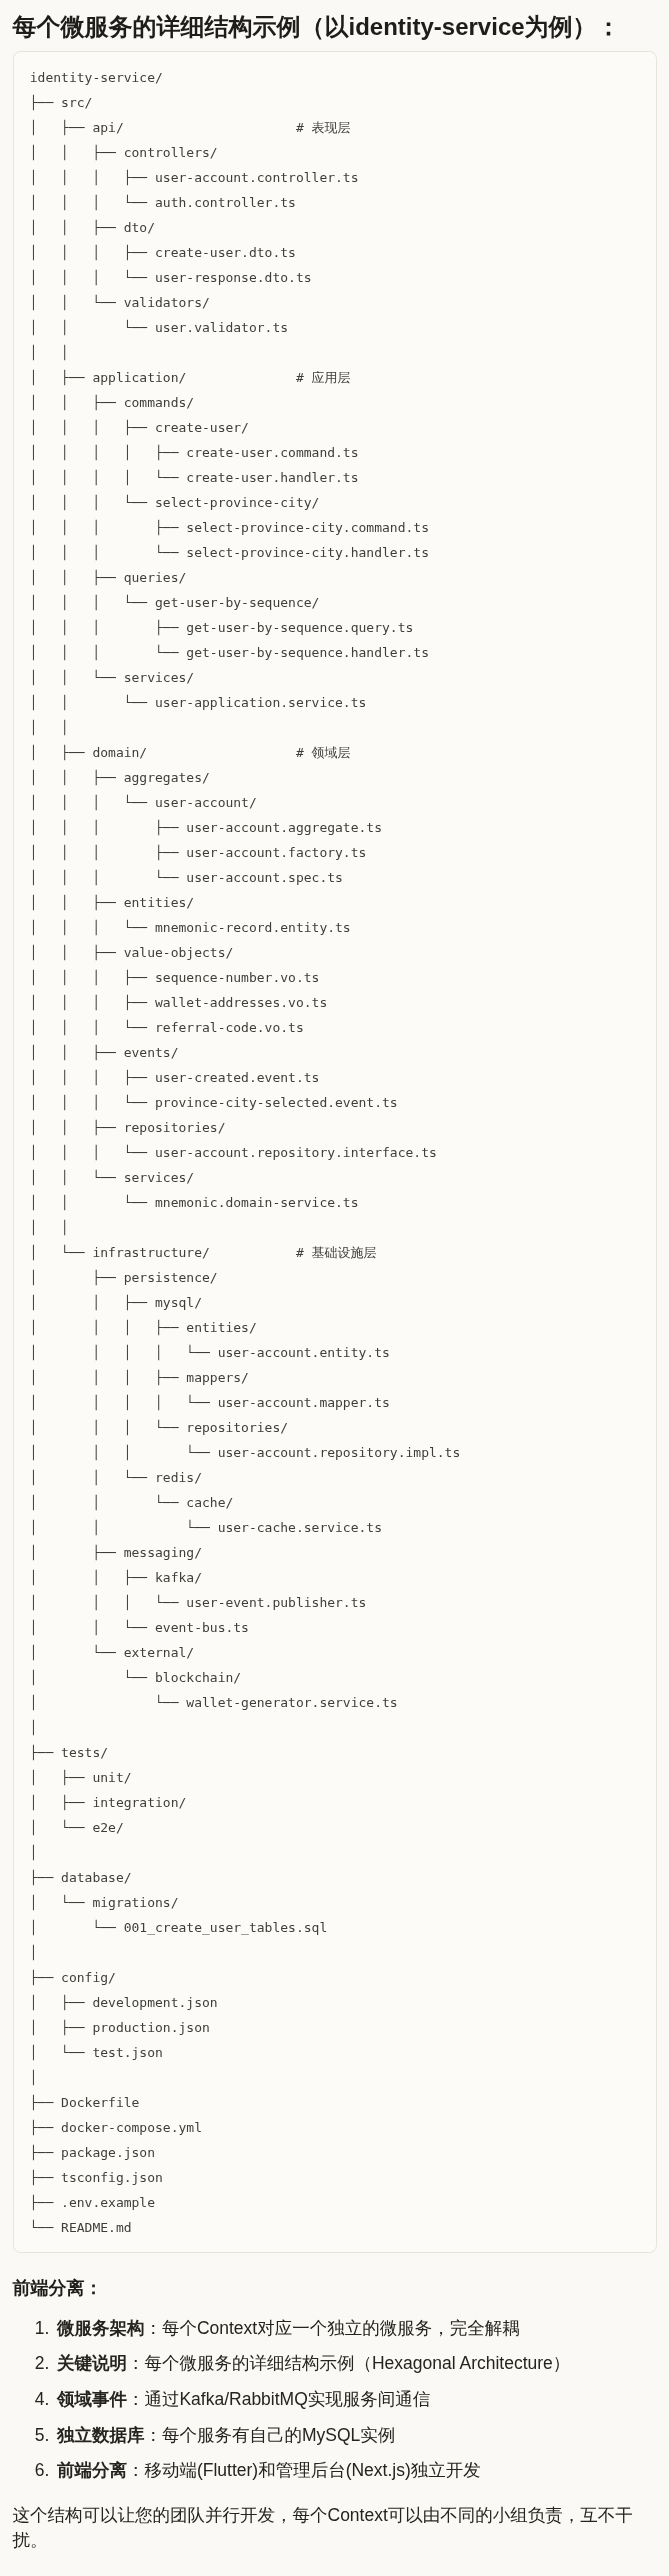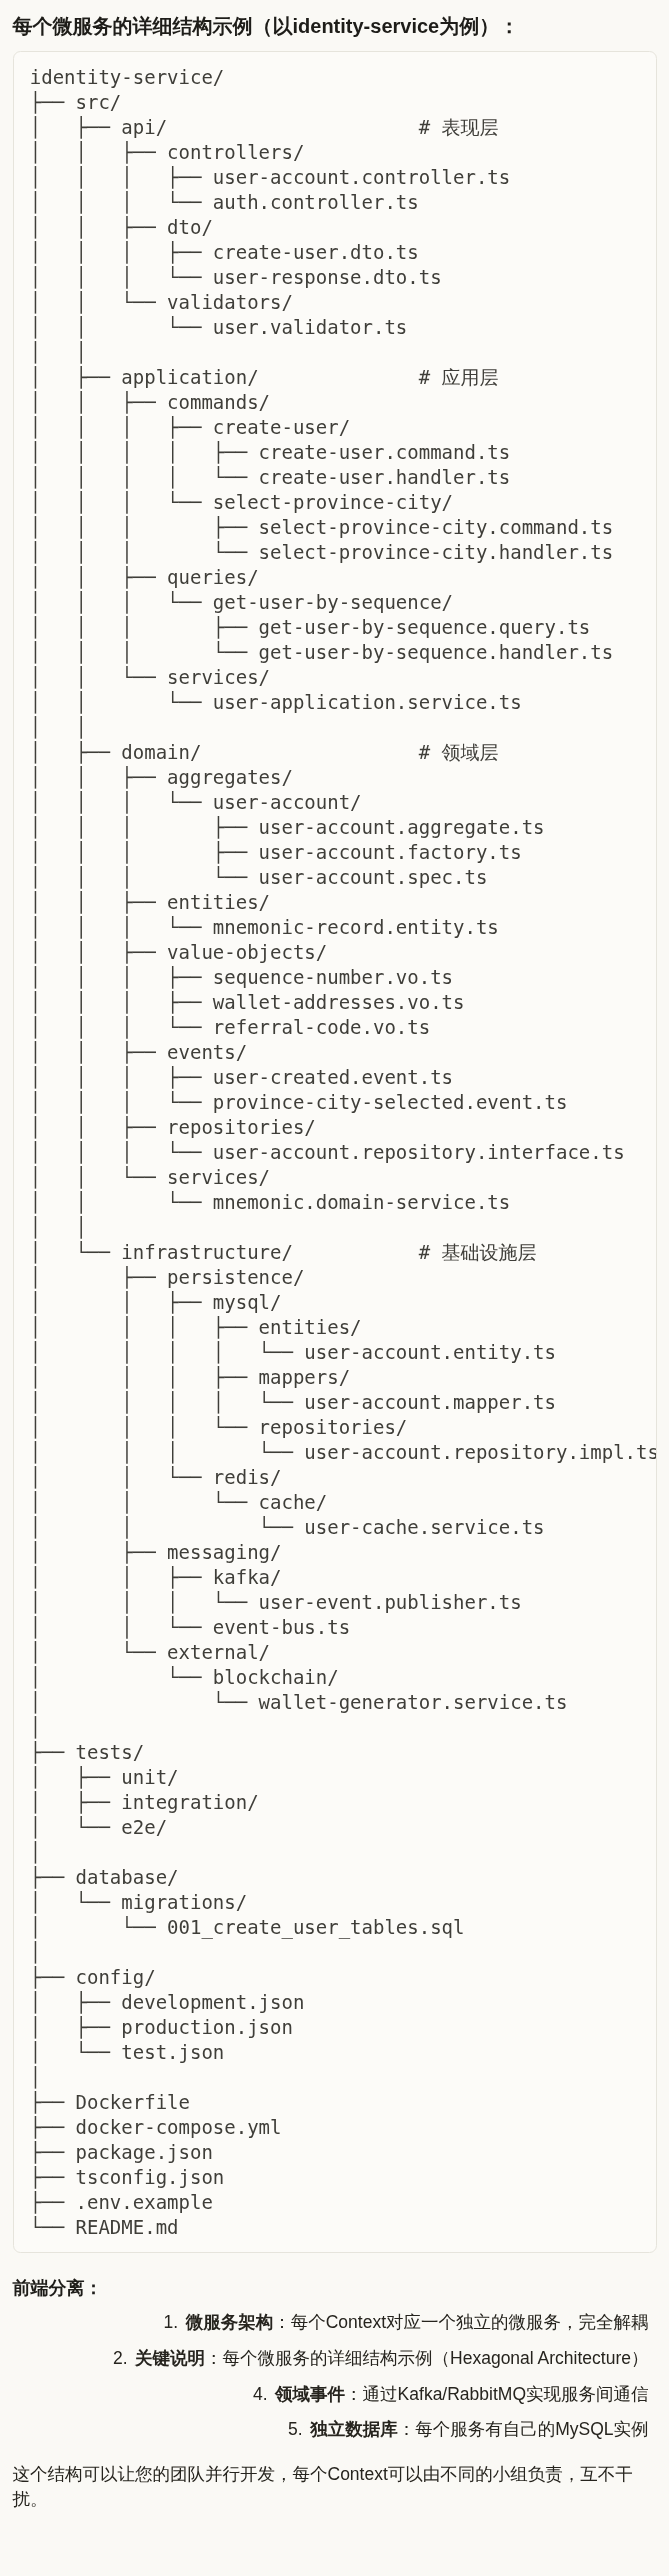--- a/index.html
+++ b/index.html
@@ -6,53 +6,52 @@
   html, body { margin: 0; padding: 0; }
   body {
     width: 669px;
     min-height: 2576px;
     background: #FAF9F5;
     color: #211F1A;
     font-family: "Liberation Sans", sans-serif;
     padding: 6.3px 12.5px 15px 12.5px;
   }
   .page-title {
-    font-size: 20px;
+    font-size: 24px;
     font-weight: 700;
     line-height: 25px;
     margin: 7.5px 0 12.5px 0;
     color: #1E1D19;
   }
   .code-block {
     background: #FCFBF8;
     border: 1.3px solid #E6E4DC;
     border-radius: 7.5px;
     padding: 12.5px 16.3px;
     overflow: hidden;
   }
   .code-block pre {
     margin: 0;
     font-family: "DejaVu Sans Mono", monospace;
-    font-size: 19px;
+    font-size: 13px;
     line-height: 25px;
     color: #3F3E39;
     white-space: pre;
   }
   .notes-heading {
     font-size: 18px;
     font-weight: 700;
     line-height: 22.5px;
     margin: 24px 0 5px 0;
     color: #1E1D19;
   }
   .notes-list {
-    margin: 8px;
+    margin: 16px;
     padding: 0 0 0 6.3px;
     list-style: none;
-    text-align: right;
   }
   .note-item {
     font-size: 17.5px;
     line-height: 25px;
     margin: 10.6px 0;
     color: #26241E;
   }
   .note-item .num { margin-right: 7.5px; }
   .note-item strong { font-weight: 700; }
   .footer-note {
@@ -159,18 +158,19 @@
 └── README.md</pre>
   </div>
 
   <p class="notes-heading">前端分离：</p>
 
   <ol class="notes-list">
       <li class="note-item"><span class="num">1.</span><strong>微服务架构</strong><span>：每个Context对应一个独立的微服务，完全解耦</span></li>
       <li class="note-item"><span class="num">2.</span><strong>关键说明</strong><span>：每个微服务的详细结构示例（Hexagonal Architecture）</span></li>
       <li class="note-item"><span class="num">4.</span><strong>领域事件</strong><span>：通过Kafka/RabbitMQ实现服务间通信</span></li>
       <li class="note-item"><span class="num">5.</span><strong>独立数据库</strong><span>：每个服务有自己的MySQL实例</span></li>
+      <li class="note-item"><span class="num">6.</span><strong>前端分离</strong><span>：移动端(Flutter)和管理后台(Next.js)独立开发</span></li>
     </ol>
 
   <p class="footer-note">这个结构可以让您的团队并行开发，每个Context可以由不同的小组负责，互不干扰。</p>
 
 </div>
 
 
 </body></html>

